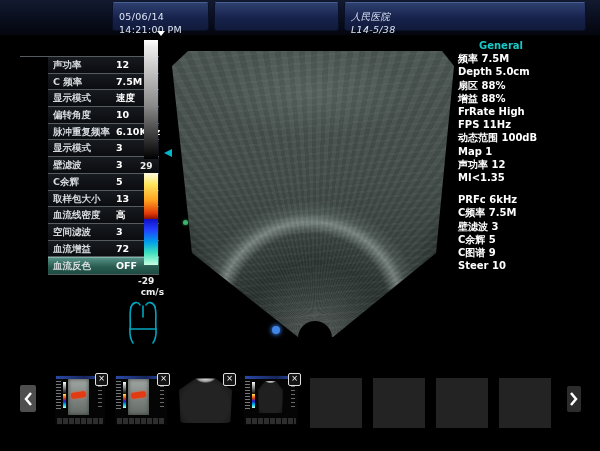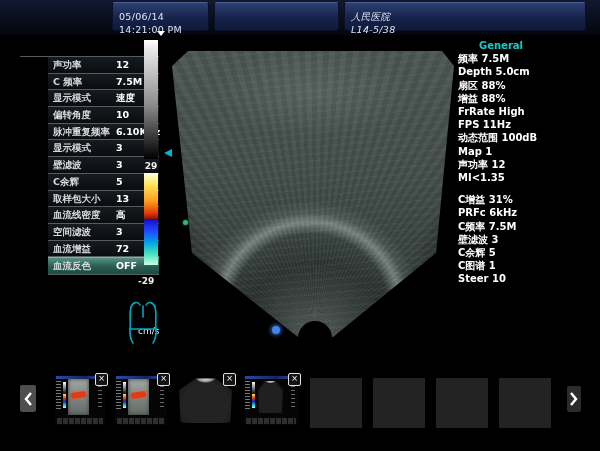--- a/index.html
+++ b/index.html
@@ -27,30 +27,30 @@
            border-top:1px solid #7fb5a8;}
   
   .graybar{position:absolute;left:144px;top:40px;width:14px;height:119px;
            background:linear-gradient(180deg,#fff,#ececec 6%,#8a8a8a 55%,#242424 88%,#000);}
   .tgc-marker{position:absolute;left:157px;top:31px;width:0;height:0;
               border-left:4px solid transparent;border-right:4px solid transparent;
               border-top:5px solid #fff;}
   .bar-cursor{position:absolute;left:164px;top:149px;width:0;height:0;
               border-top:4px solid transparent;border-bottom:4px solid transparent;
               border-right:8px solid #00b7cc;}
-  .scale-max{position:absolute;left:140px;top:161px;width:22px;text-align:center;
+  .scale-max{position:absolute;left:140px;top:161px;width:22px;
              font-size:9px;font-weight:bold;color:#eee;}
   .colorbar{position:absolute;left:144px;top:173px;width:14px;height:92px;
             background:linear-gradient(180deg,#fffbe4 0%,#ffe75e 12%,#ffa01e 30%,
              #e03808 44%,#8e1404 49.5%,#1212c8 50.5%,#2342ff 62%,#009fe8 75%,
              #3fe0bc 87%,#c8ffe2 100%);}
   .scale-min{position:absolute;left:138px;top:276px;width:26px;text-align:left;
              font-size:9px;font-weight:bold;color:#eee;}
-  .scale-unit{position:absolute;left:138px;top:287px;width:26px;text-align:left;
-              font-size:9px;font-weight:normal;color:#eee;margin-top:39px;}
+  .scale-unit{position:absolute;left:138px;top:287px;width:26px;text-align:right;
+              font-size:9px;font-weight:bold;color:#eee;}
   .bodymark{position:absolute;left:126px;top:299px;}
   
   .fan{position:absolute;left:170px;top:46px;width:286px;height:296px;
        clip-path:polygon(18px 5px,272px 5px,284px 20px,266px 207px,163px 291px,
                          128px 291px,22px 207px,2px 20px);
        background:
         repeating-conic-gradient(from 238deg at 145px 292px,
            rgba(255,255,255,0.035) 0deg 1.2deg, rgba(0,0,0,0.035) 1.2deg 2.4deg),
         repeating-linear-gradient(175deg, rgba(255,255,255,0.03) 0 2px, transparent 2px 7px),
         radial-gradient(circle at 145px 288px, rgba(230,240,236,0.20) 18px,
@@ -219,26 +219,25 @@
   <div>Depth 5.0cm</div>
   <div>扇区 88%</div>
   <div>增益 88%</div>
   <div>FrRate High</div>
   <div>FPS 11Hz</div>
   <div>动态范围 100dB</div>
   <div>Map 1</div>
   <div>声功率 12</div>
   <div>MI&lt;1.35</div>
   <div class="rgap"></div>
-  <div>C增益 31%</div>
   <div>PRFc 6kHz</div>
   <div>C频率 7.5M</div>
   <div>壁滤波 3</div>
   <div>C余辉 5</div>
-  <div>C图谱 1</div>
+  <div>C图谱 9</div>
   <div>Steer 10</div>
 </div>
 
 <div class="strip">
   <div class="arrow-btn arrow-prev">
     <svg width="10" height="16">
       <polyline points="8,2 3,8 8,14" stroke="#fff" stroke-width="2.5" fill="none"></polyline>
     </svg>
   </div>
 

